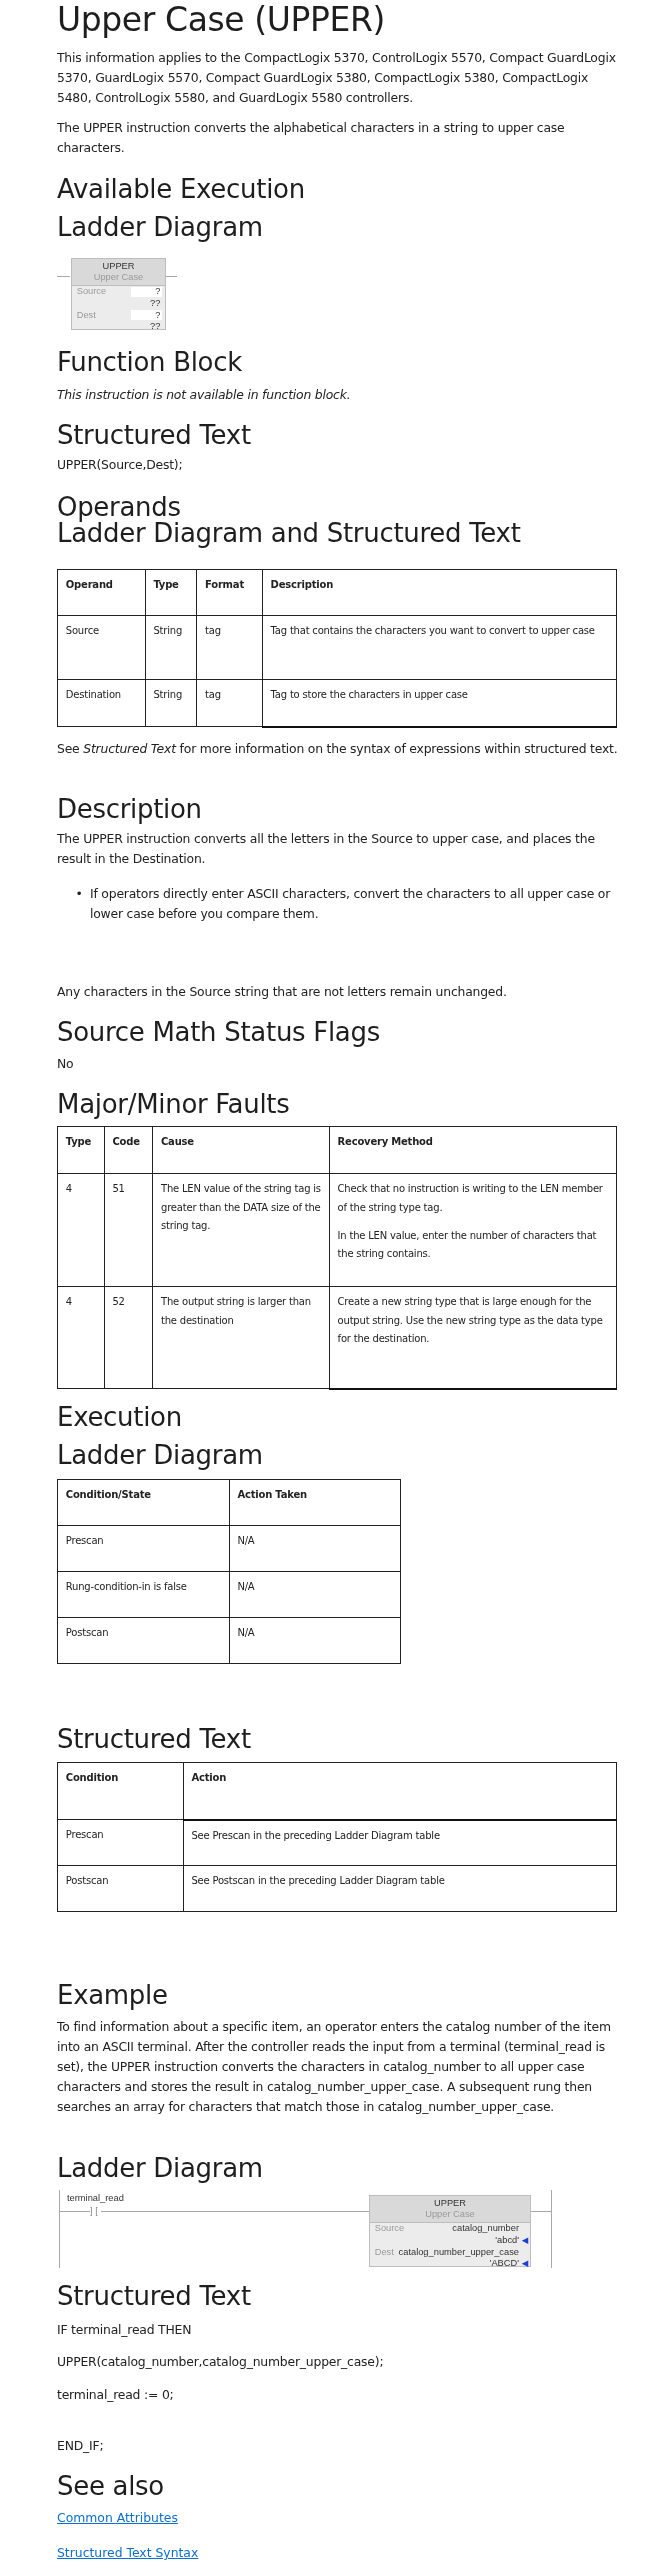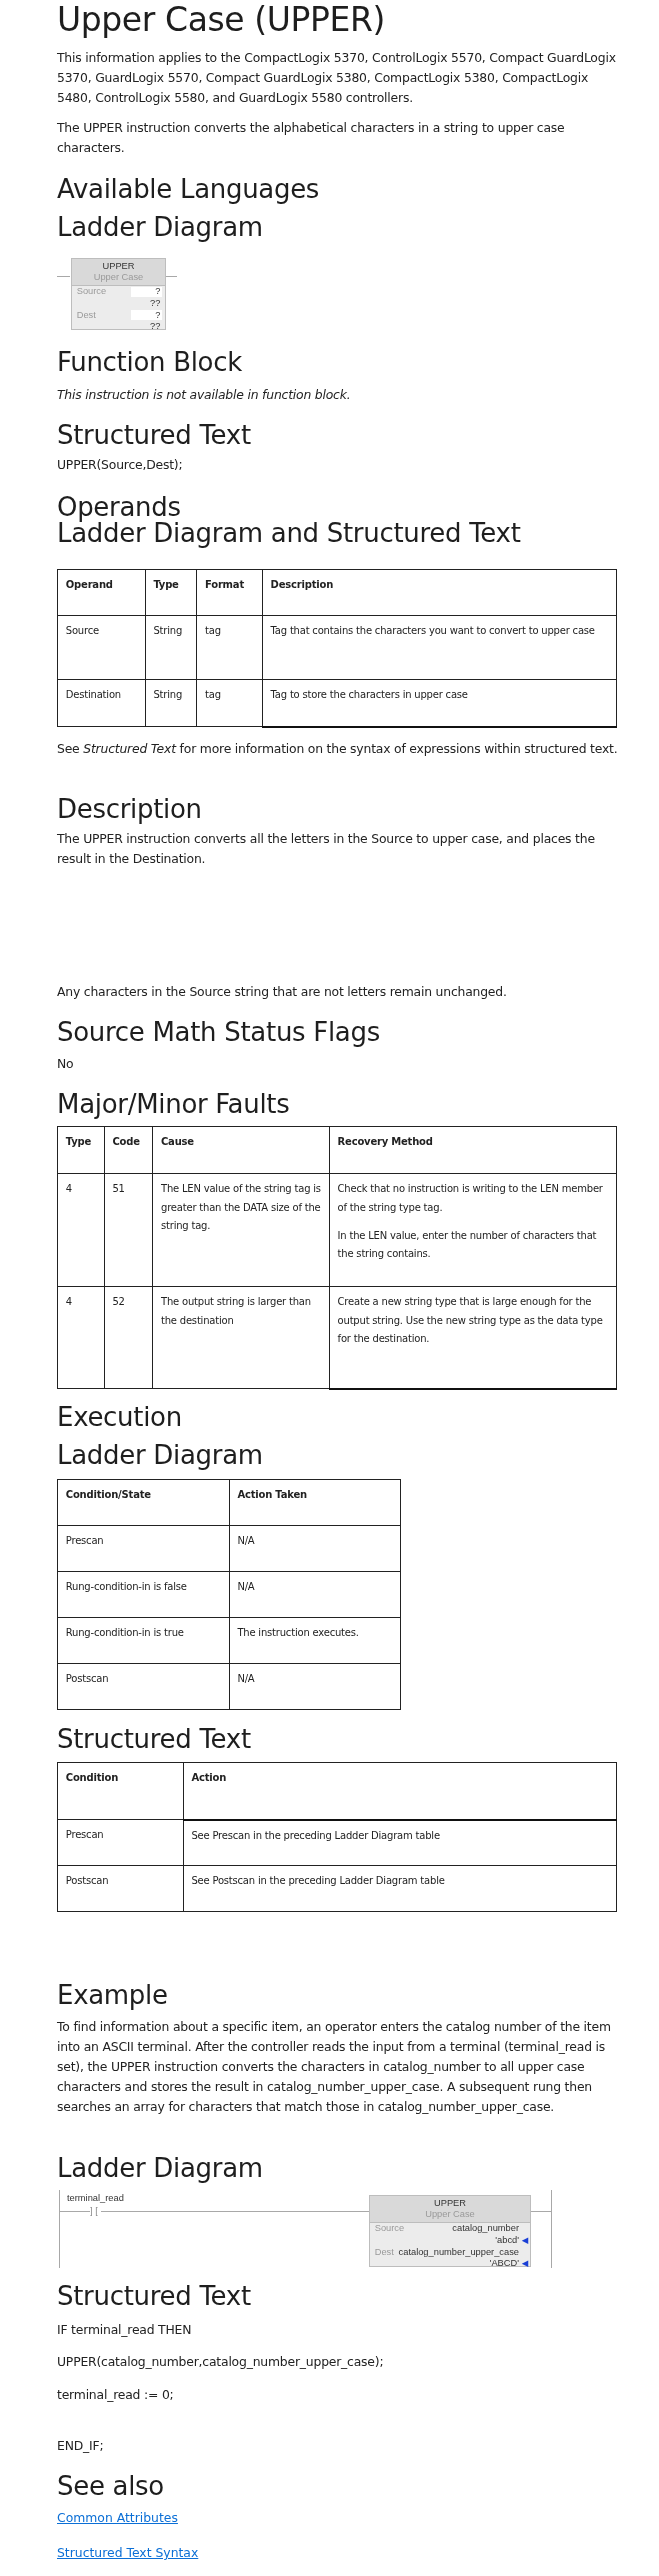--- a/index.html
+++ b/index.html
@@ -29,21 +29,21 @@
   .arrow { color: #1a3fd6; font-size: 8.5px; }
   .code { font-size: 12.4px; line-height: 18.6px; }
 </style>
 </head>
 <body>
 
 <h1 class="abs h1 left" style="top:0px;">Upper Case (UPPER)</h1>
 <p class="abs p left" style="top:48px;">This information applies to the CompactLogix 5370, ControlLogix 5570, Compact GuardLogix 5370, GuardLogix 5570, Compact GuardLogix 5380, CompactLogix 5380, CompactLogix 5480, ControlLogix 5580, and GuardLogix 5580 controllers.</p>
 <p class="abs p left" style="top:118px;">The UPPER instruction converts the alphabetical characters in a string to upper case characters.</p>
 
-<h2 class="abs h2 left" style="top:172px;">Available Languages</h2>
+<h2 class="abs h2 left" style="top:172px;">Available Execution</h2>
 <h2 class="abs h2 left" style="top:210px;">Ladder Diagram</h2>
 
 <div>
   <div class="rung" style="left:57px; top:276px; width:13px;"></div>
   <div class="rung" style="left:165px; top:276px; width:12.4px;"></div>
   <div class="lad-box" style="left:71px; top:258px; width:93px; height:70px;">
     <div class="lad-head">
       <div class="nm">UPPER</div>
       <div>Upper Case</div>
     </div>
@@ -95,20 +95,21 @@
       <td>tag</td>
       <td style="border-bottom:2.3px solid #111;">Tag to store the characters in upper case</td>
     </tr>
   </tbody>
 </table>
 <p class="abs p left" style="top:739px;"><span>See </span><em>Structured Text</em><span> for more information on the syntax of expressions within structured text.</span></p>
 
 <h2 class="abs h2 left" style="top:792px;">Description</h2>
 <p class="abs p left" style="top:829px;">The UPPER instruction converts all the letters in the Source to upper case, and places the result in the Destination.</p>
 <ul class="abs bl left" style="top:884px;">
+  <li>If operators directly enter ASCII characters, convert the characters to all upper case or lower case before you compare them.</li>
 </ul>
 <p class="abs p left" style="top:982px;">Any characters in the Source string that are not letters remain unchanged.</p>
 
 <h2 class="abs h2 left" style="top:1015px;">Source Math Status Flags</h2>
 <p class="abs p left" style="top:1054px;">No</p>
 
 <h2 class="abs h2 left" style="top:1087px;">Major/Minor Faults</h2>
 <table class="abs t left" style="top:1126px; width:560px;">
   <thead>
     <tr style="height:47px;">
@@ -149,24 +150,20 @@
     </tr>
   </thead>
   <tbody>
     <tr style="height:46px;">
         <td>Prescan</td>
         <td>N/A</td>
       </tr>
     <tr style="height:46px;">
         <td>Rung-condition-in is false</td>
         <td>N/A</td>
-      </tr>
-    <tr style="height:46px;">
-        <td>Rung-condition-in is true</td>
-        <td>The instruction executes.</td>
       </tr>
     <tr style="height:46px;">
         <td>Postscan</td>
         <td>N/A</td>
       </tr>
   </tbody>
 </table>
 
 <h2 class="abs h2 left" style="top:1722px;">Structured Text</h2>
 <table class="abs t left" style="top:1762px; width:560px;">

